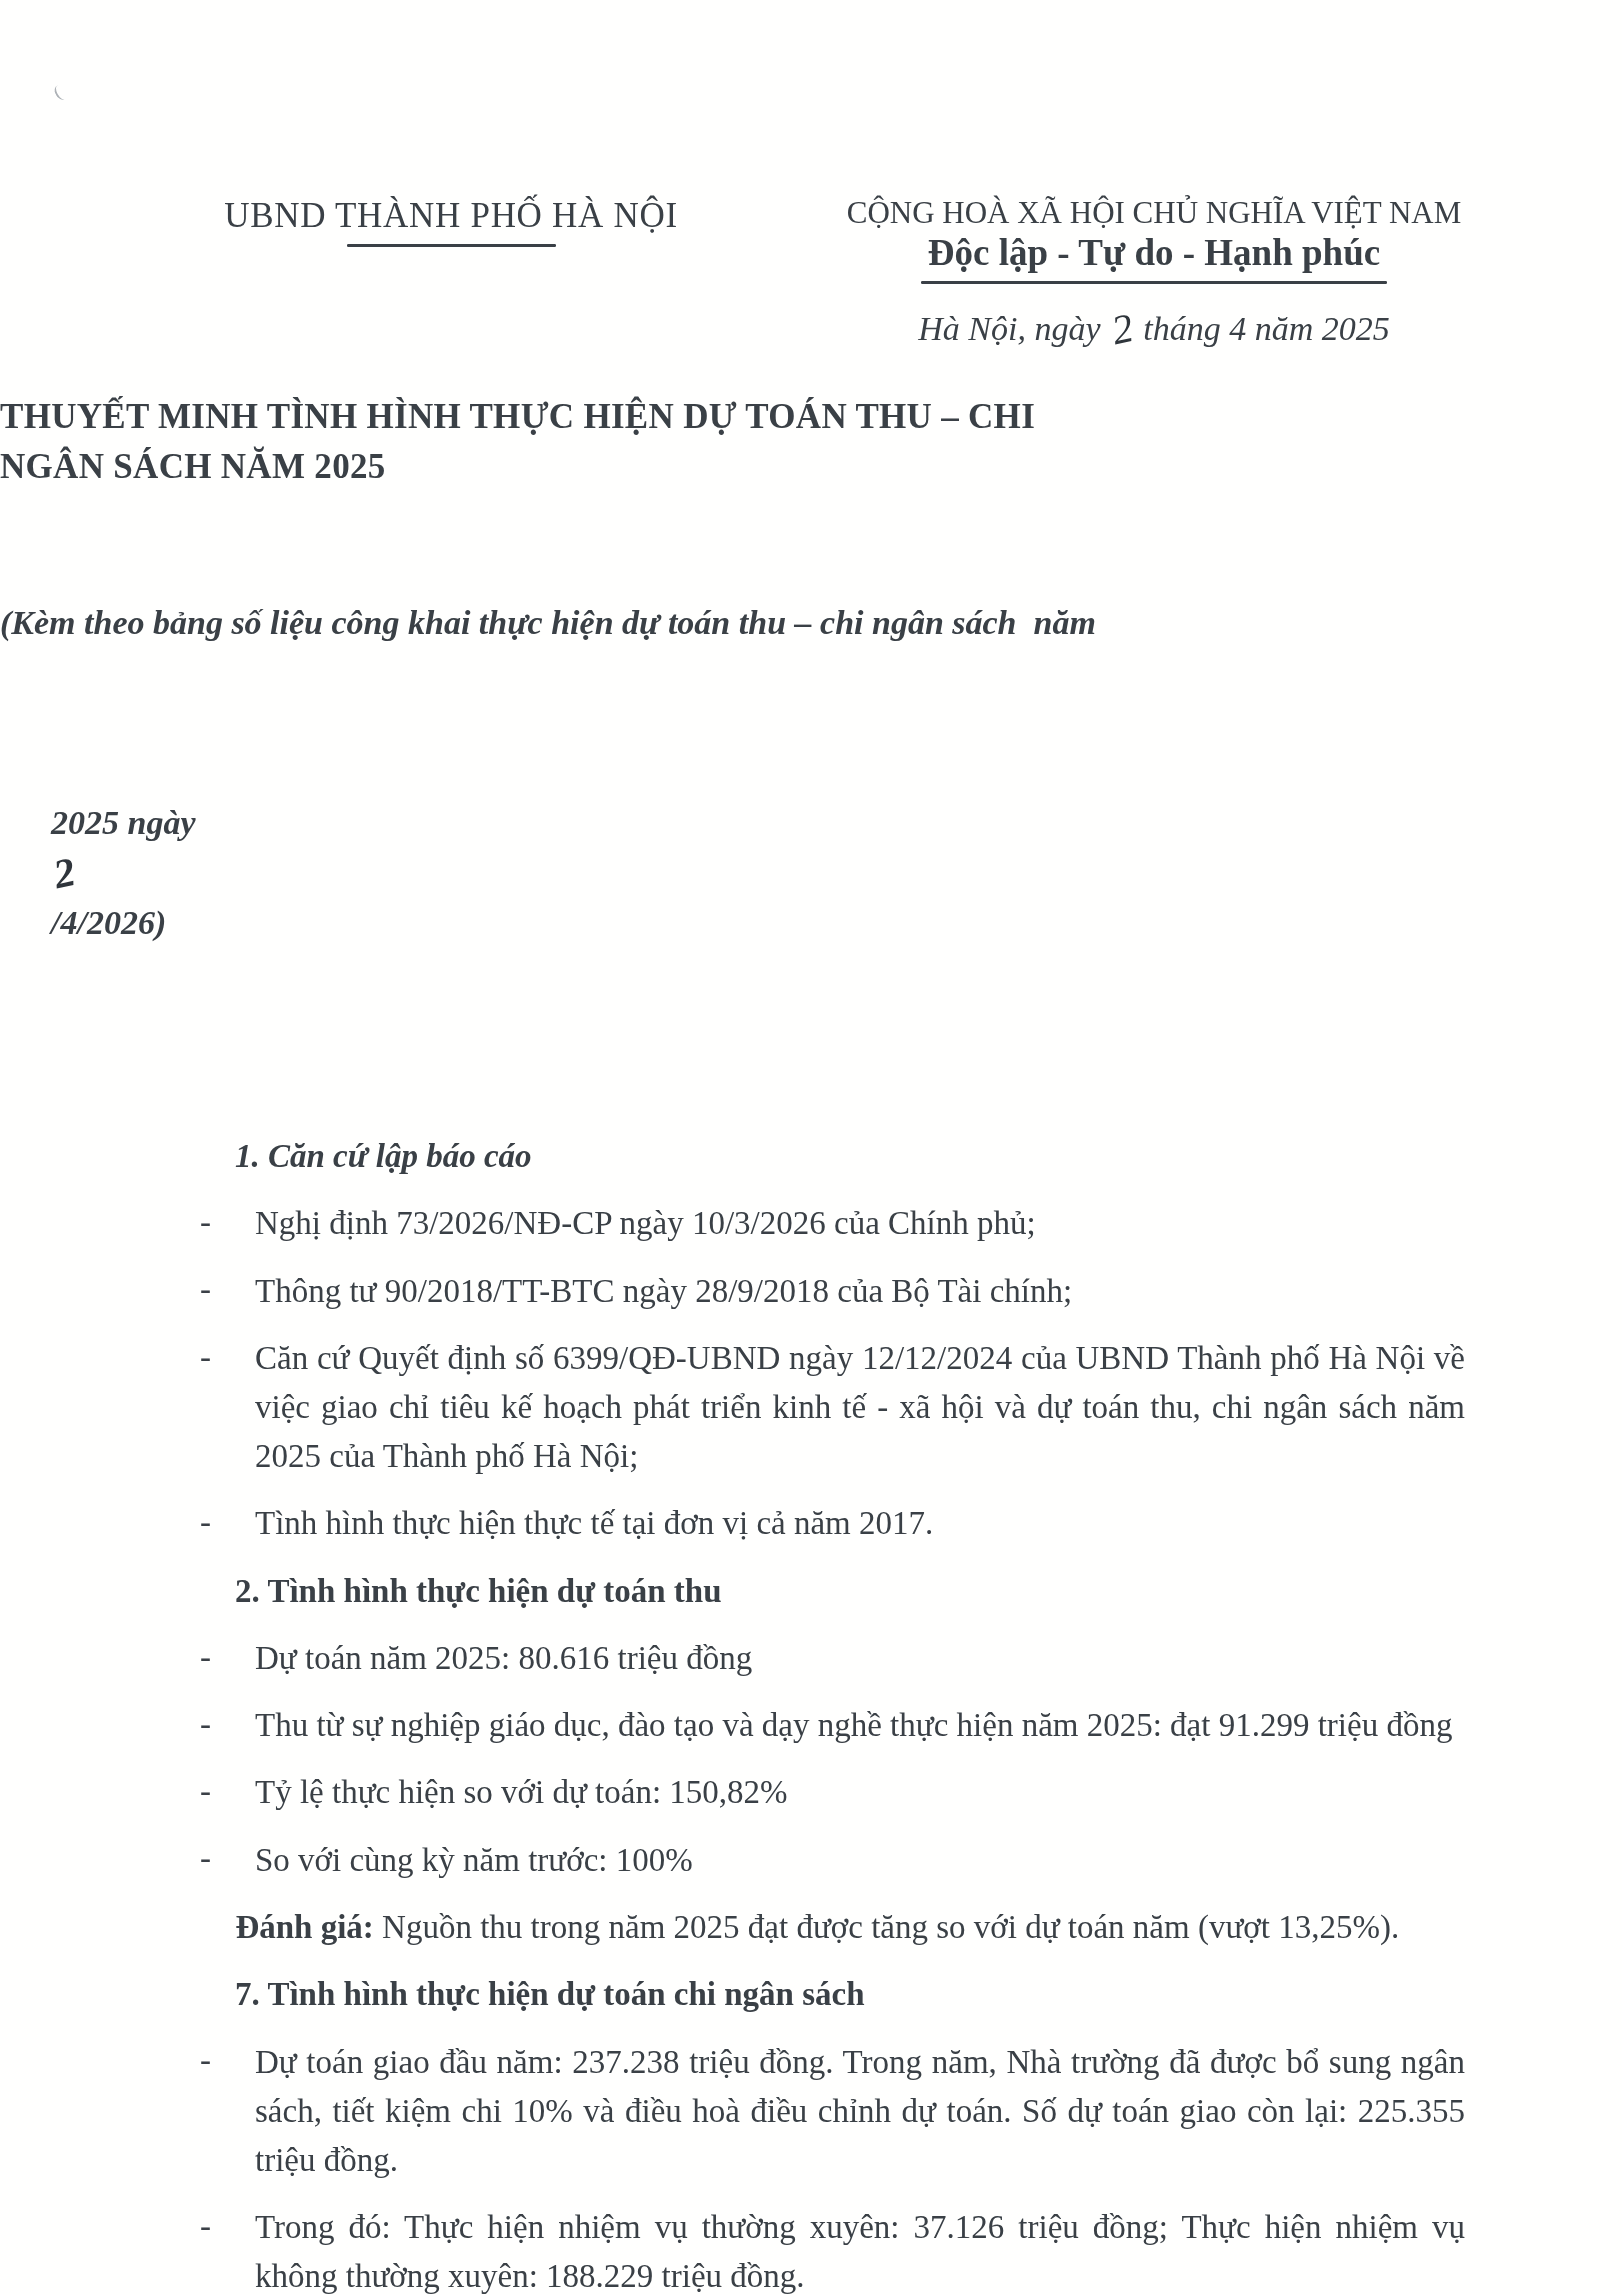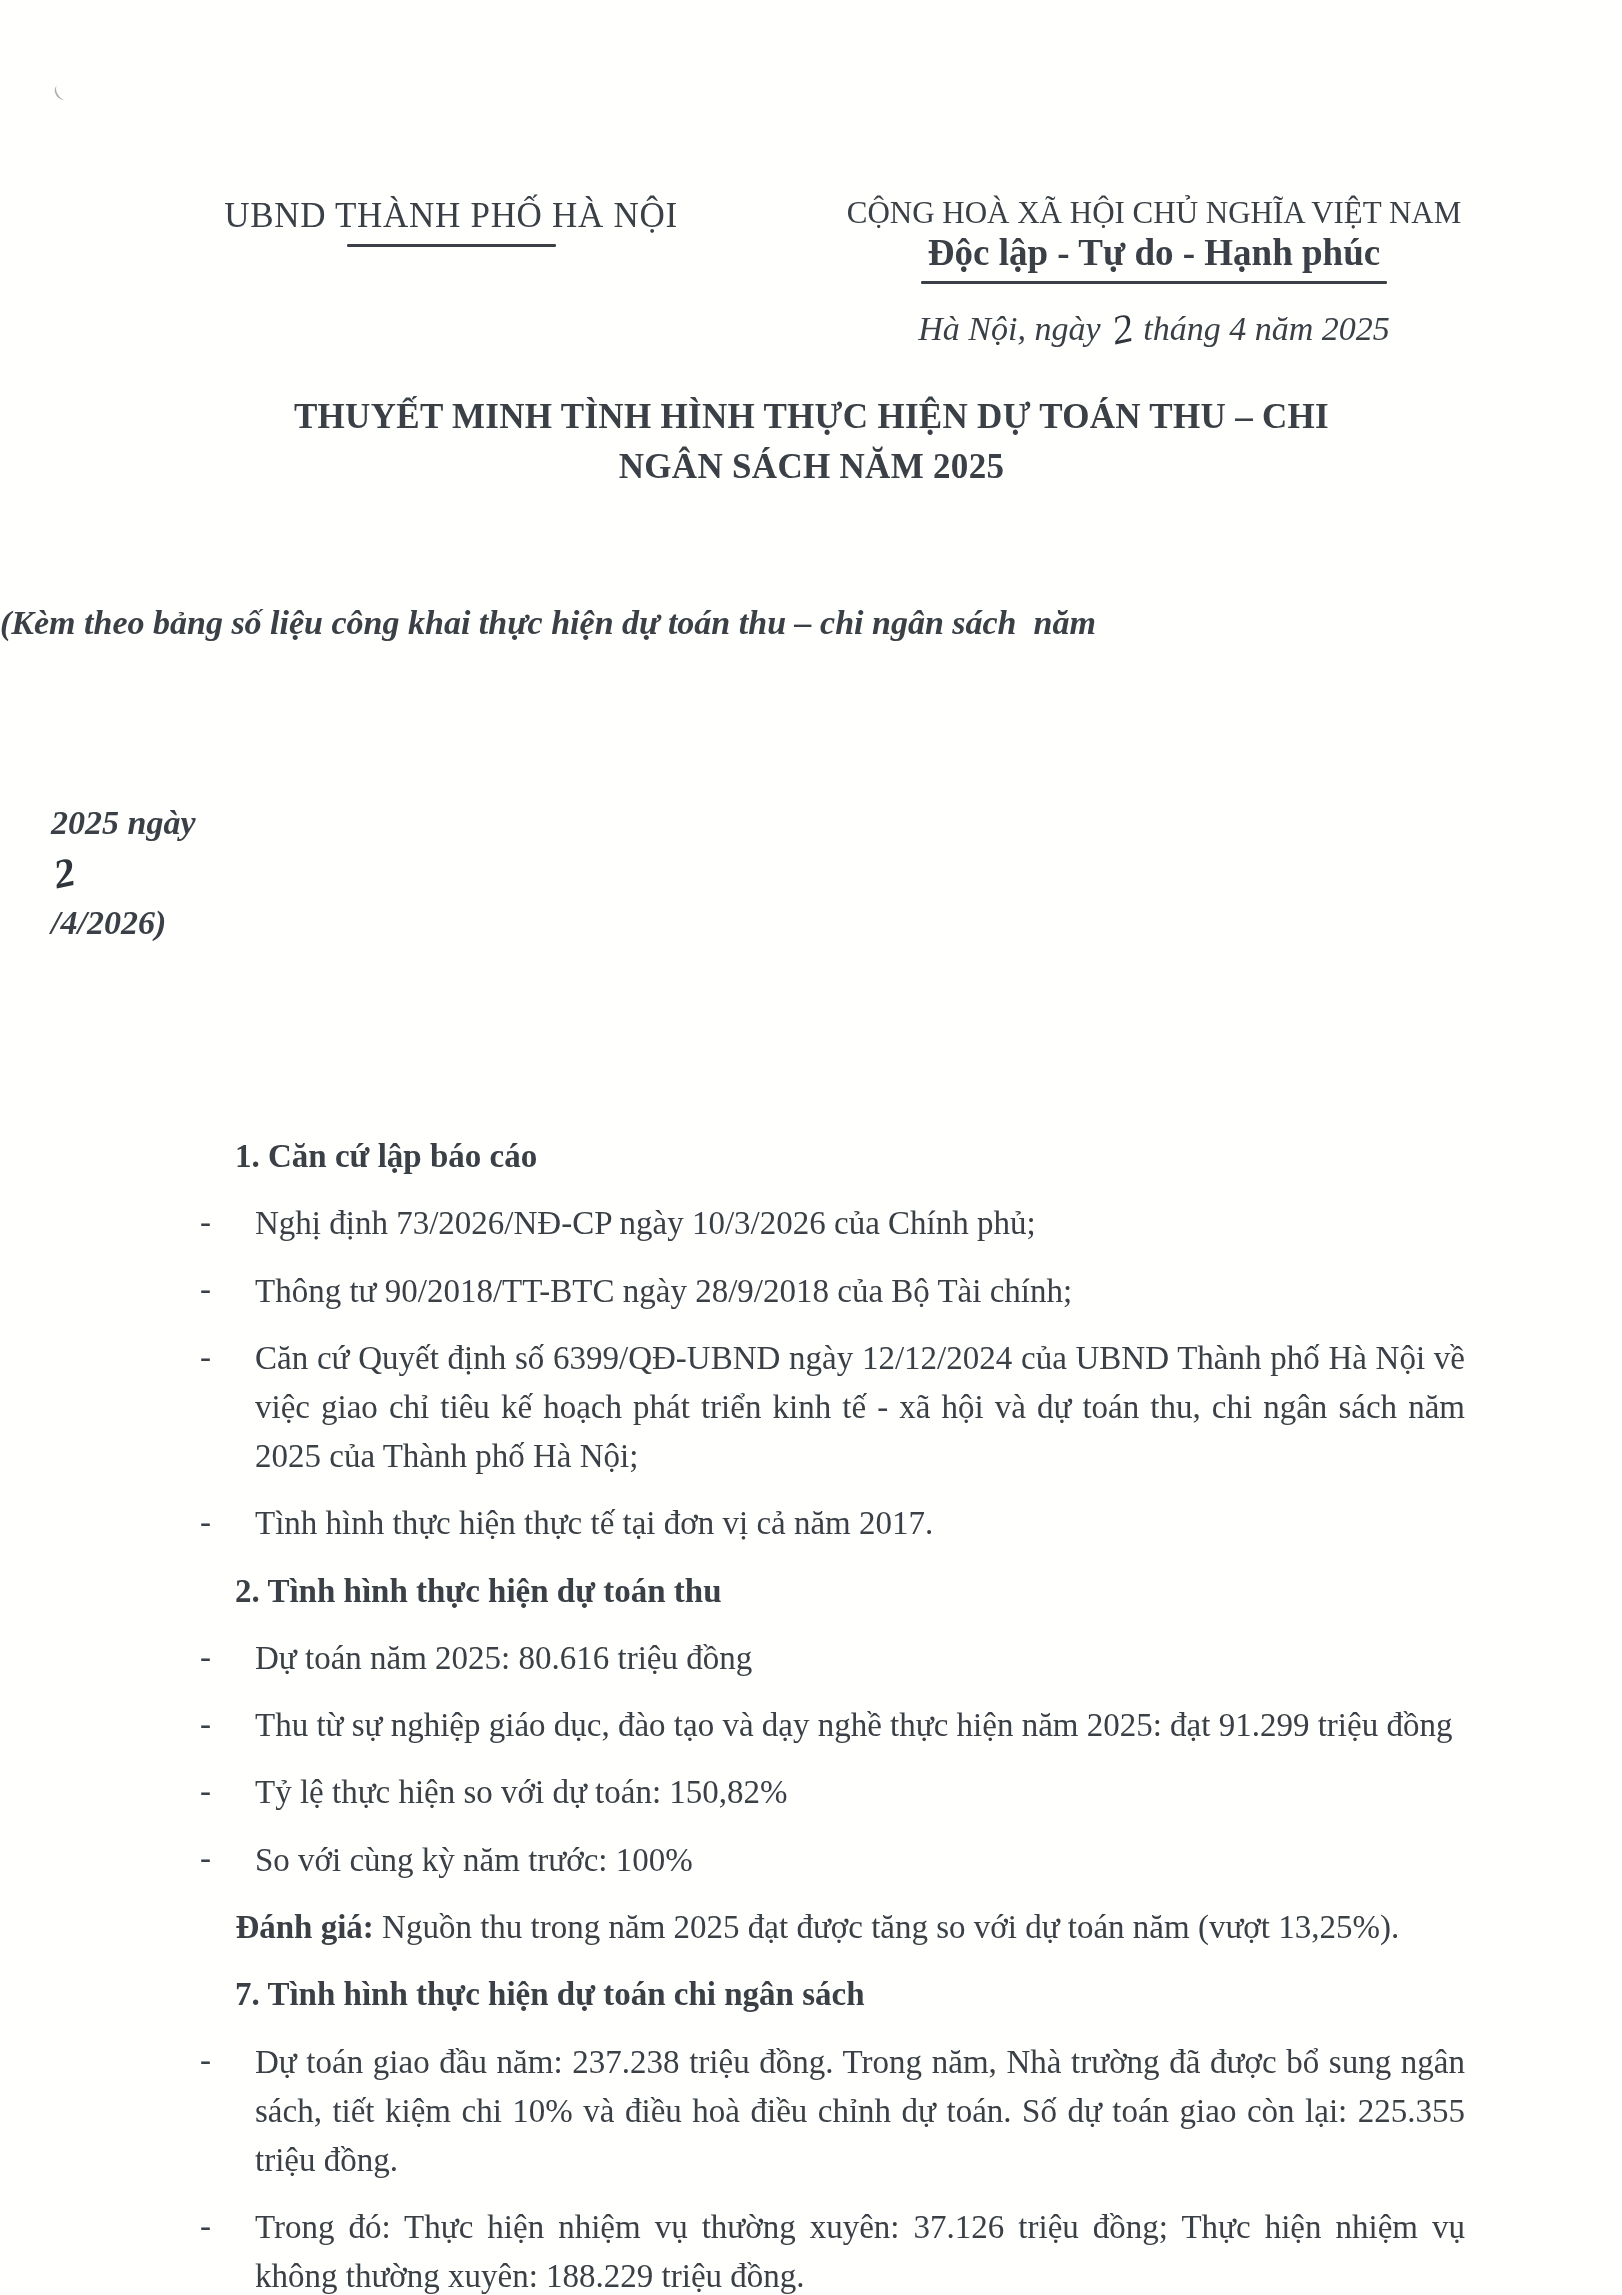--- a/index.html
+++ b/index.html
@@ -26,25 +26,25 @@
   .motto1 { font-size: 31px; font-weight: 400; line-height: 39px; }
   .motto2 { font-size: 37px; font-weight: 700; line-height: 42px; }
   .rule { height: 3.3px; background: #3a4046; border-radius: 1.3px; }
   .rule-left  { width: 209px; margin: 9.2px auto 0; }
   .rule-right { width: 466px; margin: 6.5px auto 0; }
   .dateline { margin-top: 22px; font-size: 34px; font-style: italic; line-height: 42px; white-space: nowrap; }
   .hand {
     display: inline-block; font-size: 41px; font-style: italic; line-height: 1;
     transform: rotate(-12deg) translateY(2.6px); color: #2f353b; padding: 0 2.6px;
   }
-  .title { margin-top: 2.6px; text-align: center; font-weight: 700; font-size: 35px; line-height: 50px; letter-spacing: 0.3px; }
+  .title { margin-top: 2.6px; font-weight: 700; font-size: 35px; line-height: 50px; letter-spacing: 0.3px; }
   .subtitle { margin-top: 6.5px; text-align: left; font-style: italic; font-size: 34px; line-height: 50px; white-space: pre-wrap; font-weight: bold; }
   .content { margin: 34px 158px 0 196px; font-size: 33px; line-height: 49px; }
   .content h2 { margin: 18.3px 0 0 39px; font-size: 33px; font-weight: 700; line-height: 49px; }
-  .content h2:first-child { margin-top: 16px; }
+  .content h2:first-child { margin-top: 16px; font-style: italic; }
   .bullet { position: relative; margin: 18.3px 0 0 0; padding-left: 59px; text-align: justify; }
   .bullet .dash { position: absolute; left: 3.9px; top: -1.3px; }
   .note { margin: 18.3px 0 0 0; padding-left: 59px; text-indent: -19.6px; text-align: justify; }
 </style>
 </head>
 <body>
 
 <div class="page">
   <div class="speck"></div>
 

